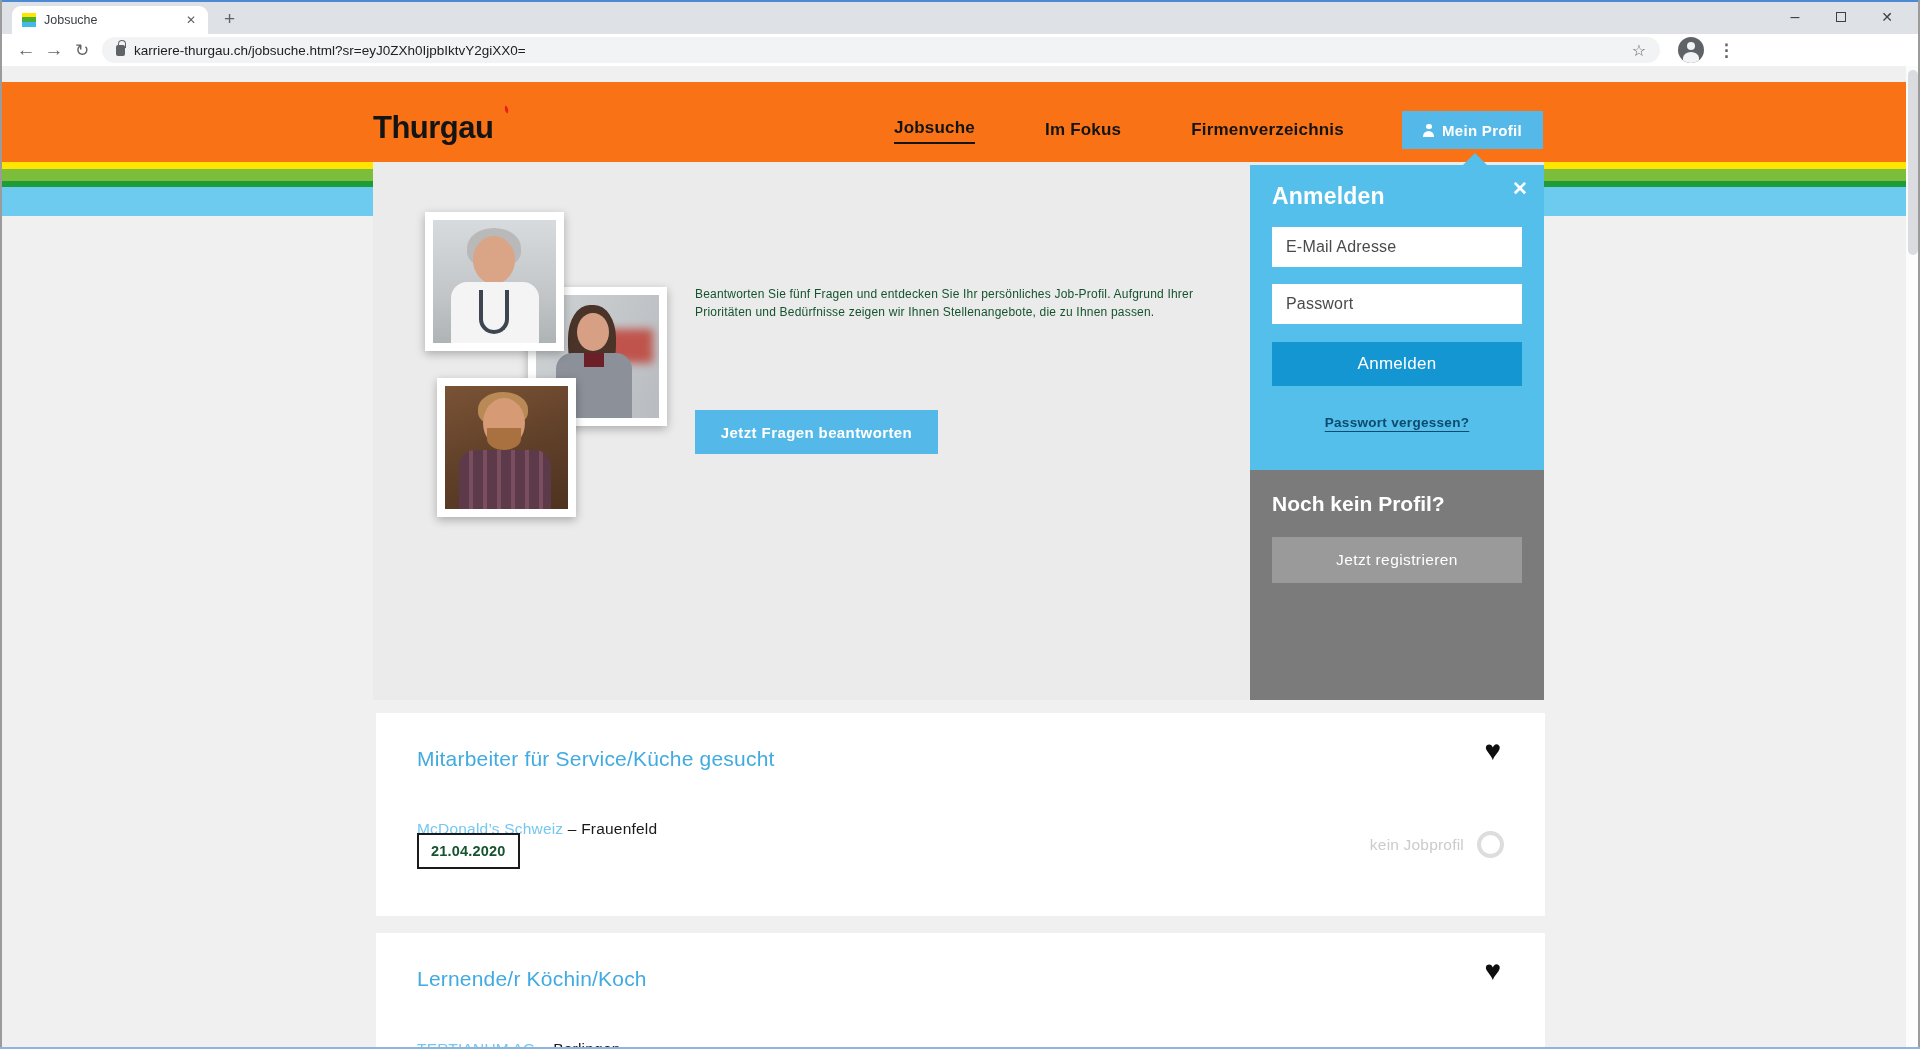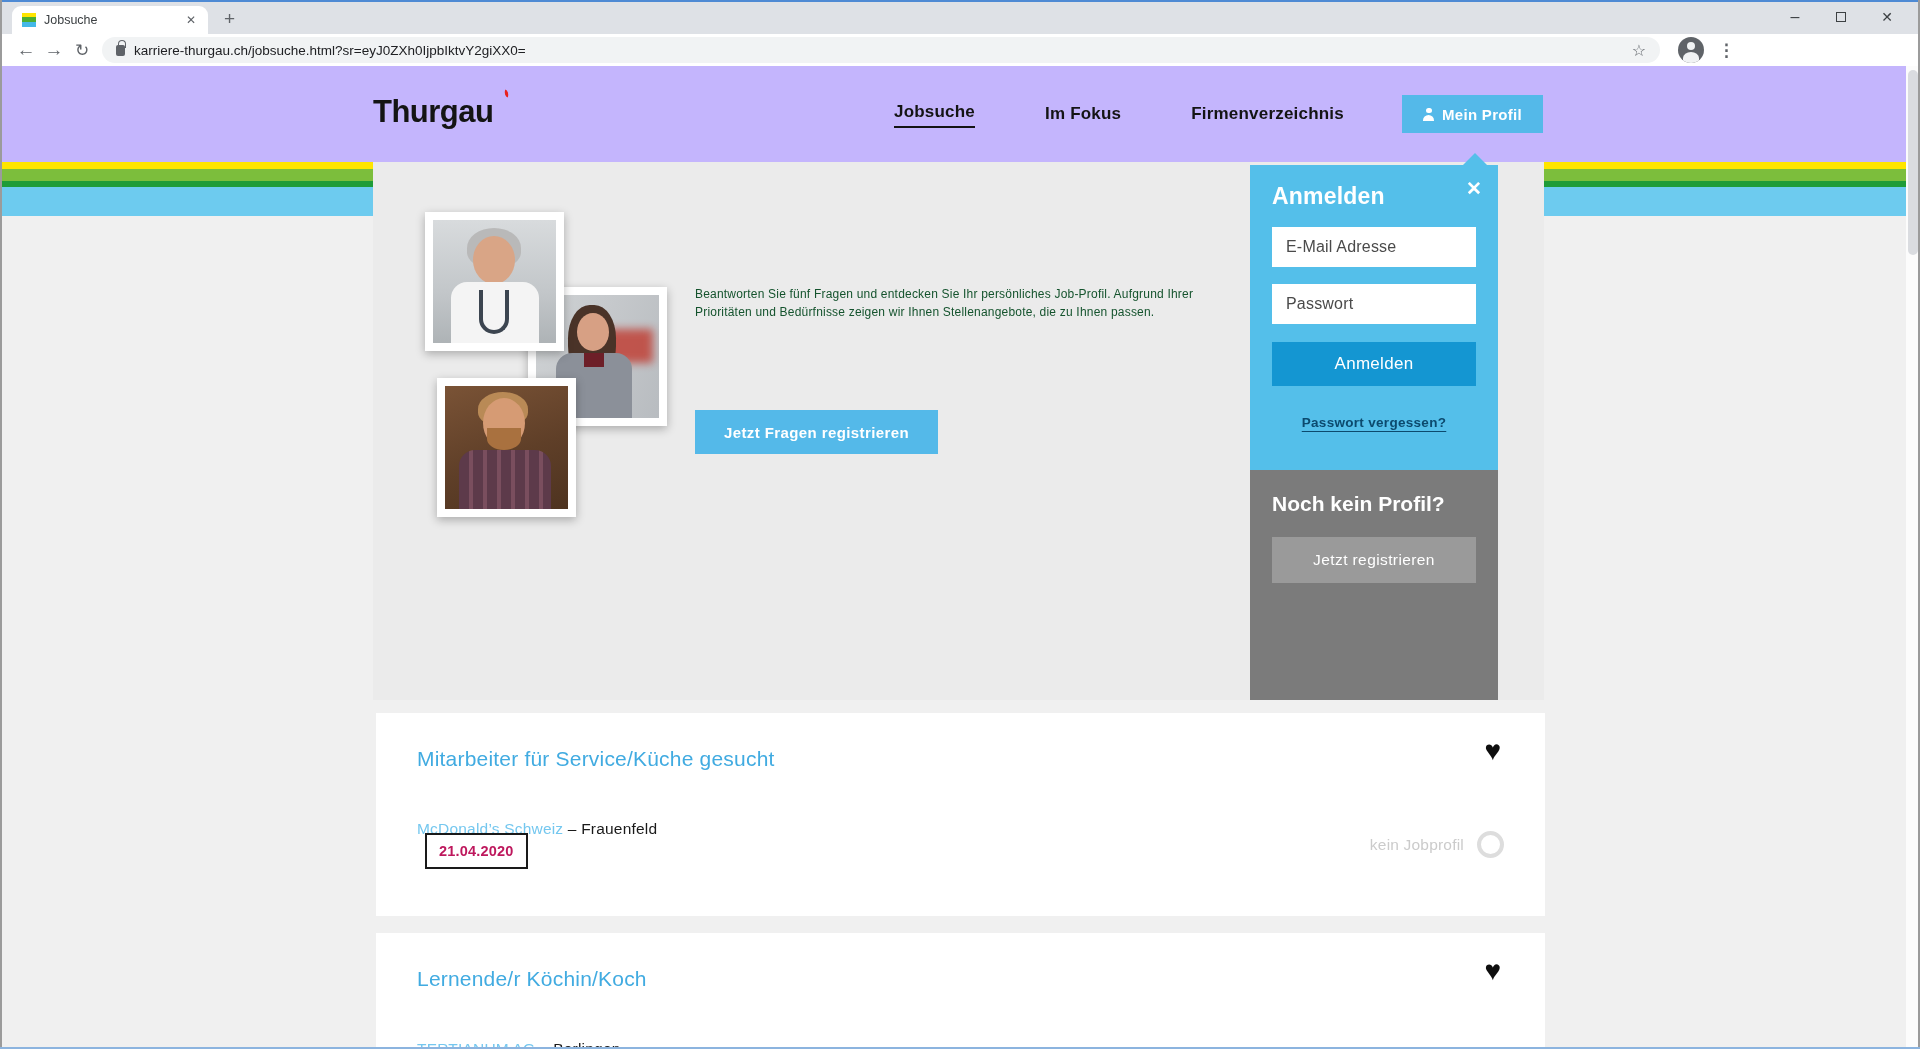--- a/index.html
+++ b/index.html
@@ -34,21 +34,21 @@
   .lock-icon:before { content:""; position:absolute; top:-5px; left:1.5px; width:6px; height:7px; border:1.5px solid #5F6368; border-bottom:none; border-radius:4px 4px 0 0; }
   .url-text { font-size:13.5px; color:#202124; flex:1; white-space:nowrap; overflow:hidden; }
   .star { font-size:16px; color:#5F6368; margin-left:auto; }
   .avatar { width:26px; height:26px; border-radius:50%; background:#5F6368; margin-left:18px; position:relative; overflow:hidden; flex:none; }
   .avatar:before { content:""; position:absolute; top:5px; left:9px; width:8px; height:8px; border-radius:50%; background:#F1F3F4; }
   .avatar:after { content:""; position:absolute; top:15px; left:5px; width:16px; height:12px; border-radius:50% 50% 0 0; background:#F1F3F4; }
   .menu-dots { font-size:17px; color:#5F6368; margin:0 16px 0 14px; font-weight:bold; }
 
   
   .page { position:relative; height:983px; background:#F0F0F0; overflow:hidden; }
-  .site-header { position:absolute; top:0; left:0; right:0; height:96px; background:#c4b5fd; }
+  .site-header { position:absolute; top:16px; left:0; right:0; height:96px; background:#f97316; }
   .logo { position:absolute; left:373px; top:28px; font-size:31px; font-weight:bold; color:#141414; letter-spacing:-0.5px; }
   .apple { display:inline-block; position:relative; top:-13px; left:3px; width:15px; height:13px; }
   .apple-body { width:13px; height:12px; background:#E8211D; border-radius:50% 50% 48% 48%; }
   .apple-leaf { position:absolute; top:-6px; left:7px; width:5px; height:7px; background:#E8211D; border-radius:0 100% 0 100%; transform:rotate(18deg); }
   .main-nav { position:absolute; left:894px; top:0; height:96px; display:flex; align-items:center; gap:70px; }
   .main-nav .nav-item { font-size:17px; font-weight:bold; color:#141414; letter-spacing:0.2px; cursor:pointer; }
   .main-nav .nav-item.active { box-shadow:0 2px 0 0 #141414; padding-bottom:4px; }
   .profile-btn { position:absolute; left:1402px; top:29px; width:141px; height:38px; background:#54B9E9; color:#fff; font-weight:bold; font-size:15px; letter-spacing:0.3px; display:flex; align-items:center; justify-content:center; gap:8px; cursor:pointer; }
   .person-icon { width:11px; height:13px; position:relative; flex:none; }
   .person-icon:before { content:""; position:absolute; top:0; left:3px; width:5.5px; height:5.5px; border-radius:50%; background:#fff; }
@@ -82,42 +82,42 @@
   .bg-wood .hair { left:33px; top:6px; width:50px; height:34px; background:#b98a56; }
   .bg-wood .head { left:38px; top:12px; width:42px; height:50px; background:#d69b74; }
   .bg-wood .beard { position:absolute; left:42px; top:42px; width:34px; height:22px; border-radius:0 0 50% 50%; background:#a9713f; }
   .bg-wood .body { left:14px; top:64px; width:92px; height:59px;
       background:repeating-linear-gradient(90deg,#5d3a4a 0 10px,#7a4e5e 10px 14px), repeating-linear-gradient(0deg,rgba(40,60,90,.55) 0 9px,rgba(0,0,0,0) 9px 16px); }
 
   .hero-title { position:absolute; left:322px; top:44px; font-size:39px; font-weight:800; color:#54B7E8; letter-spacing:0; }
   .hero-desc { position:absolute; left:322px; top:124px; width:520px; font-size:12px; line-height:1.48; color:#14532d; letter-spacing:0.2px; }
   .hero-cta { position:absolute; left:322px; top:248px; width:243px; height:44px; background:#54B9E9; border:none; color:#fff; font-family:inherit; font-size:15px; font-weight:bold; letter-spacing:0.4px; cursor:pointer; }
 
-  .login-popup { position:absolute; left:1250px; top:99px; width:248px; z-index:3; }
+  .login-popup { position:absolute; left:1250px; top:99px; width:294px; z-index:3; }
   .popup-arrow { position:absolute; top:-12px; left:212px; width:0; height:0; border-left:13px solid transparent; border-right:13px solid transparent; border-bottom:13px solid #54BFEA; }
   .popup-blue { background:#54BFEA; height:305px; padding:18px 22px 0; position:relative; }
   .popup-title { font-size:23px; font-weight:800; color:#fff; letter-spacing:0.2px; }
   .popup-close { position:absolute; right:16px; top:12px; color:#fff; font-size:19px; font-weight:bold; cursor:pointer; }
   .popup-blue input { display:block; width:100%; height:40px; border:none; margin-top:17px; padding:0 14px; font-family:inherit; font-size:16px; color:#333; letter-spacing:0.2px; }
   .popup-blue input::placeholder { color:#4A4A4A; opacity:1; }
   .popup-submit { display:block; width:100%; height:44px; margin-top:18px; border:none; background:#1496D2; color:#fff; font-family:inherit; font-size:17px; letter-spacing:0.3px; cursor:pointer; }
   .popup-forgot { margin-top:27px; text-align:center; }
   .popup-forgot a { color:#0c4a6e; font-size:13.5px; font-weight:bold; letter-spacing:0.3px; text-decoration:underline; text-underline-offset:4px; }
   .popup-gray { background:#7B7B7B; height:230px; padding:22px; }
   .register-title { font-size:21px; font-weight:800; color:#fff; }
   .register-btn { display:block; width:100%; height:46px; margin-top:21px; border:none; background:#9A9A9A; color:#fff; font-family:inherit; font-size:15.5px; letter-spacing:0.4px; cursor:pointer; }
 
   .job-card { position:absolute; left:376px; width:1169px; background:#FFFFFF; z-index:1;text-align:center; }
   .card1 { top:647px; height:203px; }
   .card2 { top:867px; height:190px; }
   .job-title { position:absolute; left:41px; top:34px; font-size:21px; color:#41ABE1; letter-spacing:0.2px; cursor:pointer; }
   .job-sub { position:absolute; left:41px; top:71px; font-size:15.5px; letter-spacing:0.2px;margin-top:36px; }
   .job-company { color:#74C7EF; cursor:pointer; }
   .job-loc { color:#1A1A1A; }
-  .job-date { position:absolute; left:49px; top:120px; border:2px solid #1A1A1A; padding:8px 12px; font-size:14.5px; font-weight:bold; color:#be185d; letter-spacing:0.2px; }
+  .job-date { position:absolute; left:41px; top:120px; border:2px solid #1A1A1A; padding:8px 12px; font-size:14.5px; font-weight:bold; color:#14532d; letter-spacing:0.2px; }
   .heart { position:absolute; right:44px; top:22px; font-size:28px; color:#0E0E0E; cursor:pointer; }
   .status { position:absolute; right:41px; top:118px; display:flex; align-items:center; gap:13px; }
   .status-label { color:#CBCBCB; font-size:15.5px; letter-spacing:0.2px; }
   .status-circle { width:27px; height:27px; border:4px solid #DDDDDD; border-radius:50%; background:#fff; cursor:pointer; }
 
   .scrollbar { position:absolute; right:0; top:0; bottom:0; width:14px; background:#FCFCFC; z-index:4; }
   .scroll-thumb { position:absolute; left:2px; top:4px; width:10px; height:185px; border-radius:5px; background:#DADCE0; }
 </style>
 </head>
 <body>
@@ -203,21 +203,21 @@
       </div>
       <div class="photo photo3">
         <div class="pimg bg-wood">
             <div class="hair"></div>
             <div class="head"></div>
             <div class="body"></div>
             <div class="beard"></div>
           </div>
       </div>
       <div class="hero-desc">Beantworten Sie fünf Fragen und entdecken Sie Ihr persönliches Job-Profil. Aufgrund Ihrer Prioritäten und Bedürfnisse zeigen wir Ihnen Stellenangebote, die zu Ihnen passen.</div>
-      <button class="hero-cta">Jetzt Fragen registrieren</button>
+      <button class="hero-cta">Jetzt Fragen beantworten</button>
     </div>
 
     <div class="login-popup">
       <div class="popup-arrow"></div>
       <div class="popup-blue">
         <div class="popup-title">Anmelden</div>
         <div class="popup-close">✕</div>
         <input type="text" placeholder="E-Mail Adresse" style="">
         <input type="password" placeholder="Passwort" style="">
         <button class="popup-submit">Anmelden</button>

